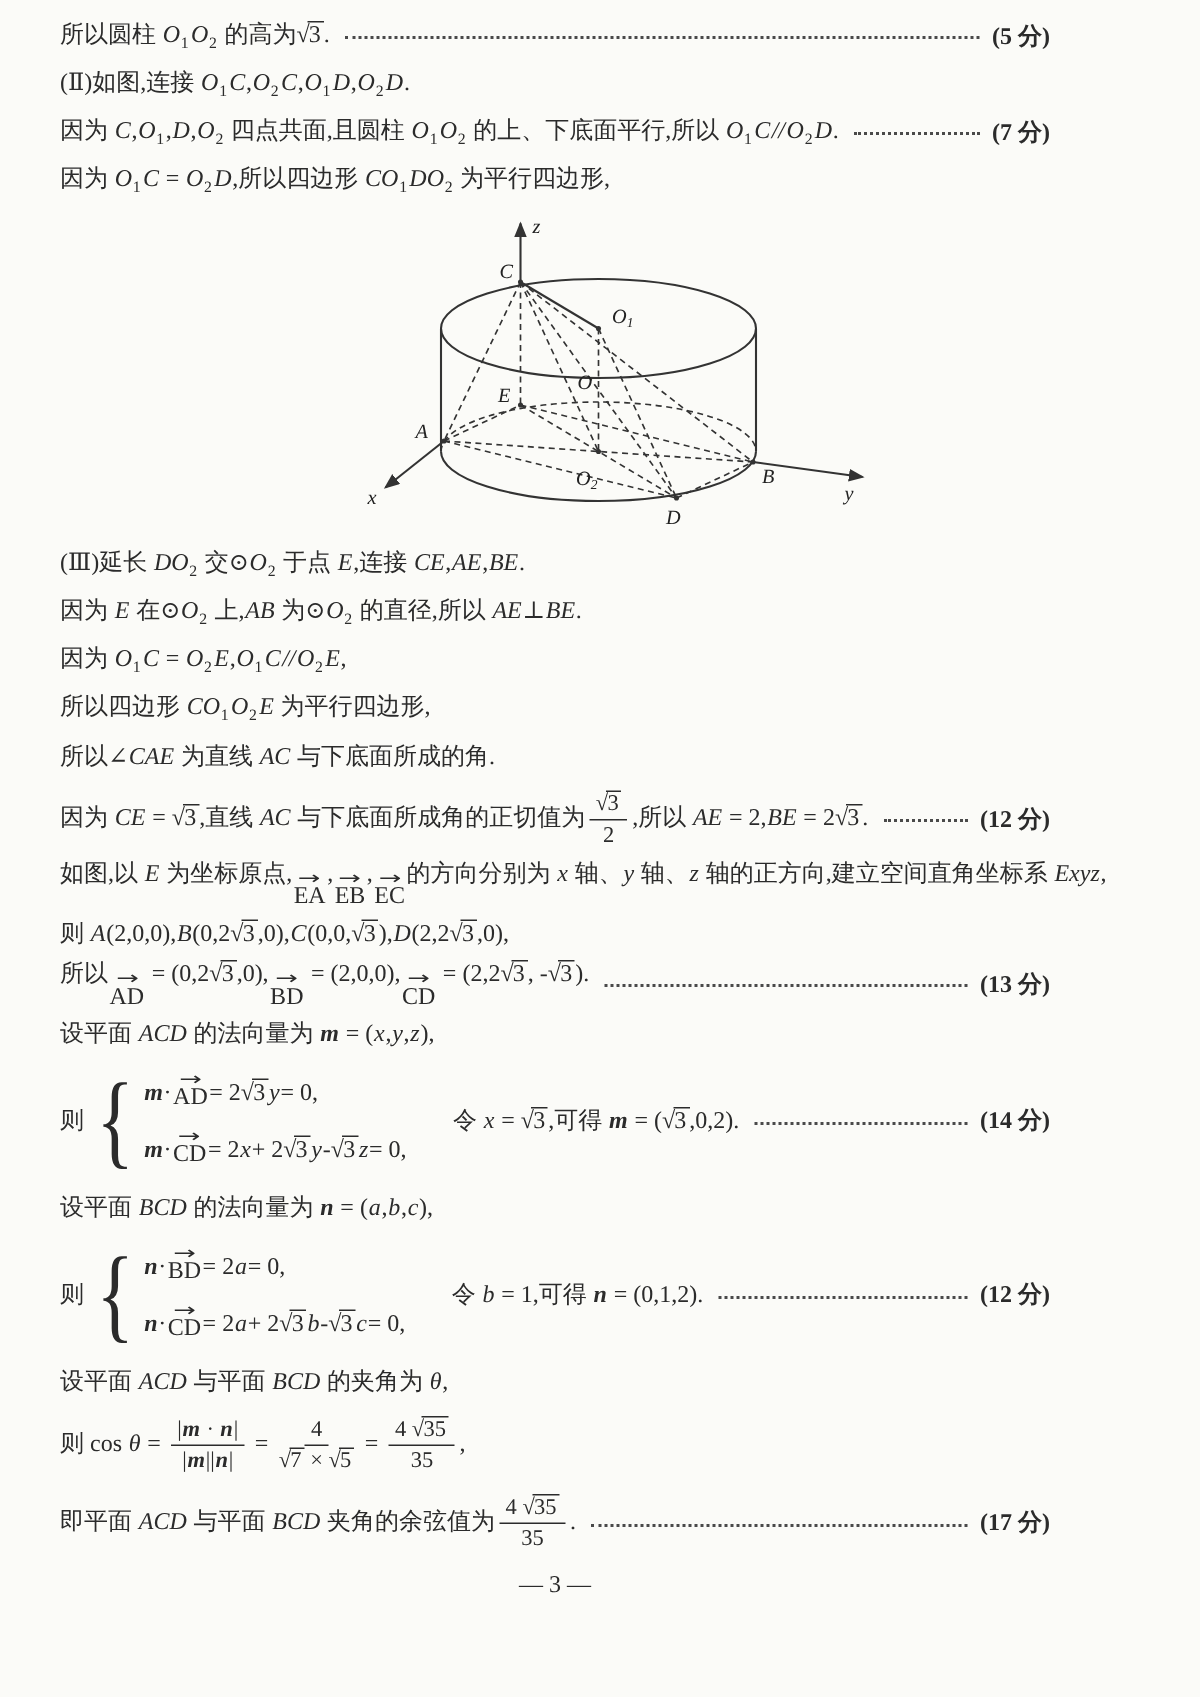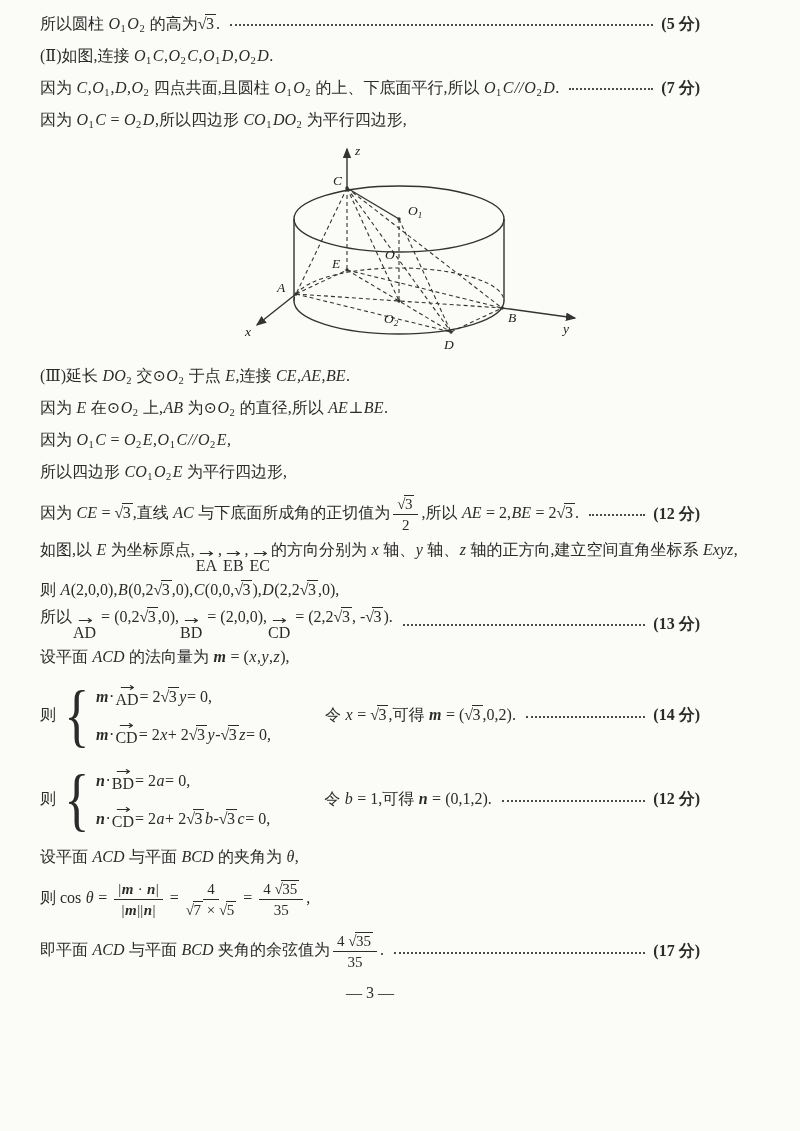--- a/index.html
+++ b/index.html
@@ -27,21 +27,21 @@
         font-size:15px;line-height:1.2;margin:0 3px;text-align:center;}
   .frac .num{border-bottom:1.2px solid #2b2b2b;padding:0 4px 1px;display:inline-block;}
   .frac .den{padding-top:1px;display:inline-block;}
   .leader{flex:1;min-width:10px;height:0;border-bottom:2px dotted #4a4a4a;margin:0 8px 0 10px;transform:translateY(1px);}
   .score{white-space:nowrap;font-weight:bold;}
   .line.sys{min-height:84px;}
   .sys .lead{margin-right:4px;}
   .brace{font-size:70px;font-weight:400;line-height:0.9;transform:scaleX(0.75);margin-right:2px;}
   .syscol{display:inline-flex;flex-direction:column;}
   .sysrow{display:flex;align-items:center;min-height:38px;white-space:nowrap;}
-  .systail{margin-left:54px;white-space:nowrap;}
+  .systail{margin-left:31px;white-space:nowrap;}
   .figwrap{margin:2px 0 2px 0;}
   .figsvg{display:block;margin-left:192px;}
   .figsvg .solid{fill:none;stroke:#333;stroke-width:1.4;}
   .figsvg .dash{fill:none;stroke:#333;stroke-width:1.1;stroke-dasharray:4 3;}
   .figsvg .pts circle{fill:#333;stroke:none;}
   .figsvg text{font-family:"Liberation Serif","DejaVu Serif",serif;font-style:italic;font-size:13.5px;fill:#222;}
   .figsvg .subt{font-size:9px;font-style:italic;}
   .footer{text-align:center;margin-top:6px;font-size:16px;}
 </style>
 </head>
@@ -133,20 +133,23 @@
         </div>
         <div class="line">
           <span class="content"><span class="run">因为 </span><span class="vr">E</span><span class="run"> 在⊙</span><span class="vr">O</span><span class="sb">2</span><span class="run"> 上,</span><span class="vr">AB</span><span class="run"> 为⊙</span><span class="vr">O</span><span class="sb">2</span><span class="run"> 的直径,所以 </span><span class="vr">AE</span><span class="run">⊥</span><span class="vr">BE</span><span class="run">.</span></span>
         </div>
         <div class="line">
           <span class="content"><span class="run">因为 </span><span class="vr">O</span><span class="sb">1</span><span class="vr">C</span><span class="run"> = </span><span class="vr">O</span><span class="sb">2</span><span class="vr">E</span><span class="run">,</span><span class="vr">O</span><span class="sb">1</span><span class="vr">C</span><span class="vr">//</span><span class="vr">O</span><span class="sb">2</span><span class="vr">E</span><span class="run">,</span></span>
         </div>
         <div class="line">
           <span class="content"><span class="run">所以四边形 </span><span class="vr">CO</span><span class="sb">1</span><span class="vr">O</span><span class="sb">2</span><span class="vr">E</span><span class="run"> 为平行四边形,</span></span>
         </div>
+        <div class="line">
+          <span class="content"><span class="run">所以∠</span><span class="vr">CAE</span><span class="run"> 为直线 </span><span class="vr">AC</span><span class="run"> 与下底面所成的角.</span></span>
+        </div>
         <div class="line tall">
           <span class="content"><span class="run">因为 </span><span class="vr">CE</span><span class="run"> = </span><span class="sqrt"><span class="rs">√</span><span class="rad">3</span></span><span class="run">,直线 </span><span class="vr">AC</span><span class="run"> 与下底面所成角的正切值为</span><span class="frac">
               <span class="num"><span class="sqrt"><span class="rs">√</span><span class="rad">3</span></span></span>
               <span class="den"><span class="run">2</span></span>
             </span><span class="run">,所以 </span><span class="vr">AE</span><span class="run"> = 2,</span><span class="vr">BE</span><span class="run"> = 2</span><span class="sqrt"><span class="rs">√</span><span class="rad">3</span></span><span class="run">.</span></span>
           <span class="leader"></span>
           <span class="score">(12 分)</span>
         </div>
         <div class="line">
           <span class="content"><span class="run">如图,以 </span><span class="vr">E</span><span class="run"> 为坐标原点,</span><span class="vec">
@@ -210,20 +213,23 @@
               <span class="vr">y</span>
               <span class="run"> - </span>
               <span class="sqrt"><span class="rs">√</span><span class="rad">3</span></span>
               <span class="vr">z</span>
               <span class="run"> = 0,</span>
             </div>
           </span>
           <span class="systail"><span class="run">令 </span><span class="vr">x</span><span class="run"> = </span><span class="sqrt"><span class="rs">√</span><span class="rad">3</span></span><span class="run">,可得 </span><span class="bvr">m</span><span class="run"> = (</span><span class="sqrt"><span class="rs">√</span><span class="rad">3</span></span><span class="run">,0,2).</span></span>
           <span class="leader"></span>
           <span class="score">(14 分)</span>
+        </div>
+        <div class="line">
+          <span class="content"><span class="run">设平面 </span><span class="vr">BCD</span><span class="run"> 的法向量为 </span><span class="bvr">n</span><span class="run"> = (</span><span class="vr">a</span><span class="run">,</span><span class="vr">b</span><span class="run">,</span><span class="vr">c</span><span class="run">),</span></span>
         </div>
         <div class="line sys">
           <span class="run lead">则</span>
           <span class="brace">{</span>
           <span class="syscol">
             <div class="sysrow">
               <span class="bvr">n</span>
               <span class="run"> · </span>
               <span class="vec">
                 <span class="va">→</span>

